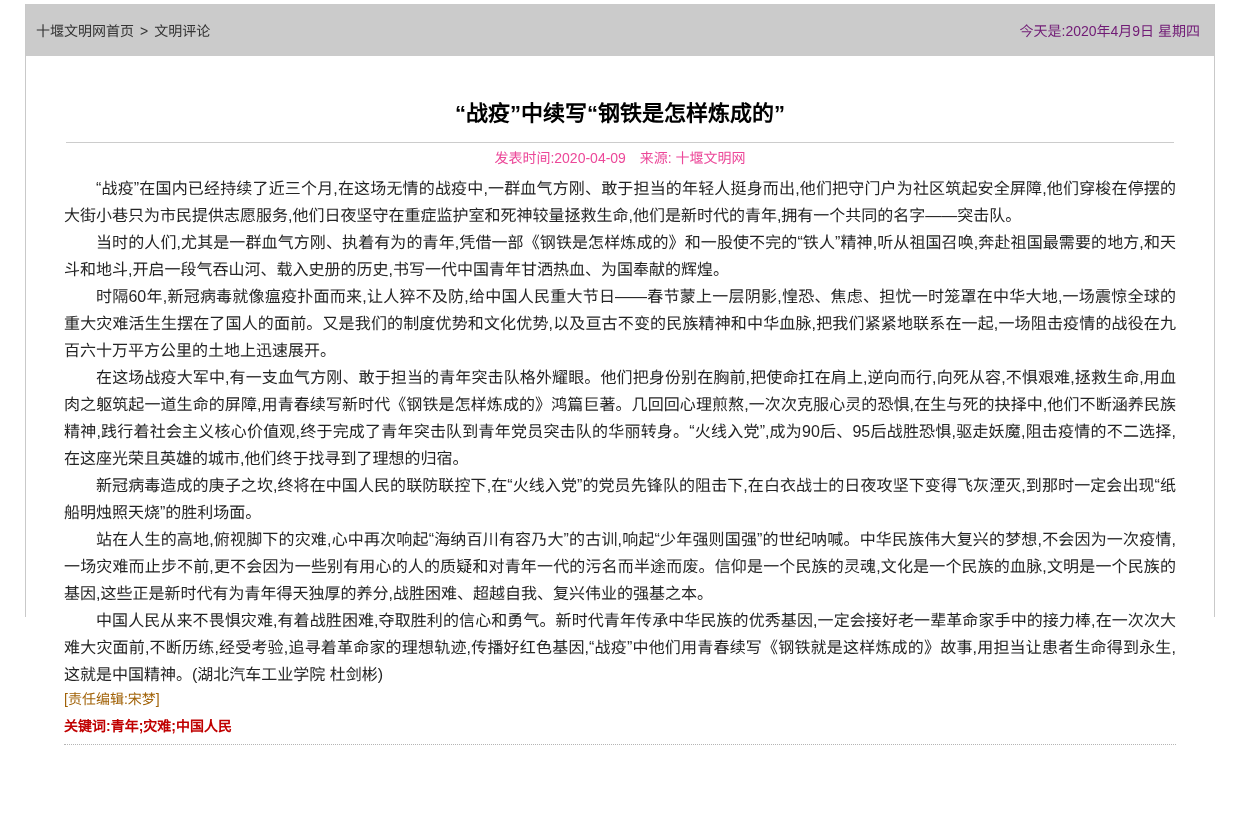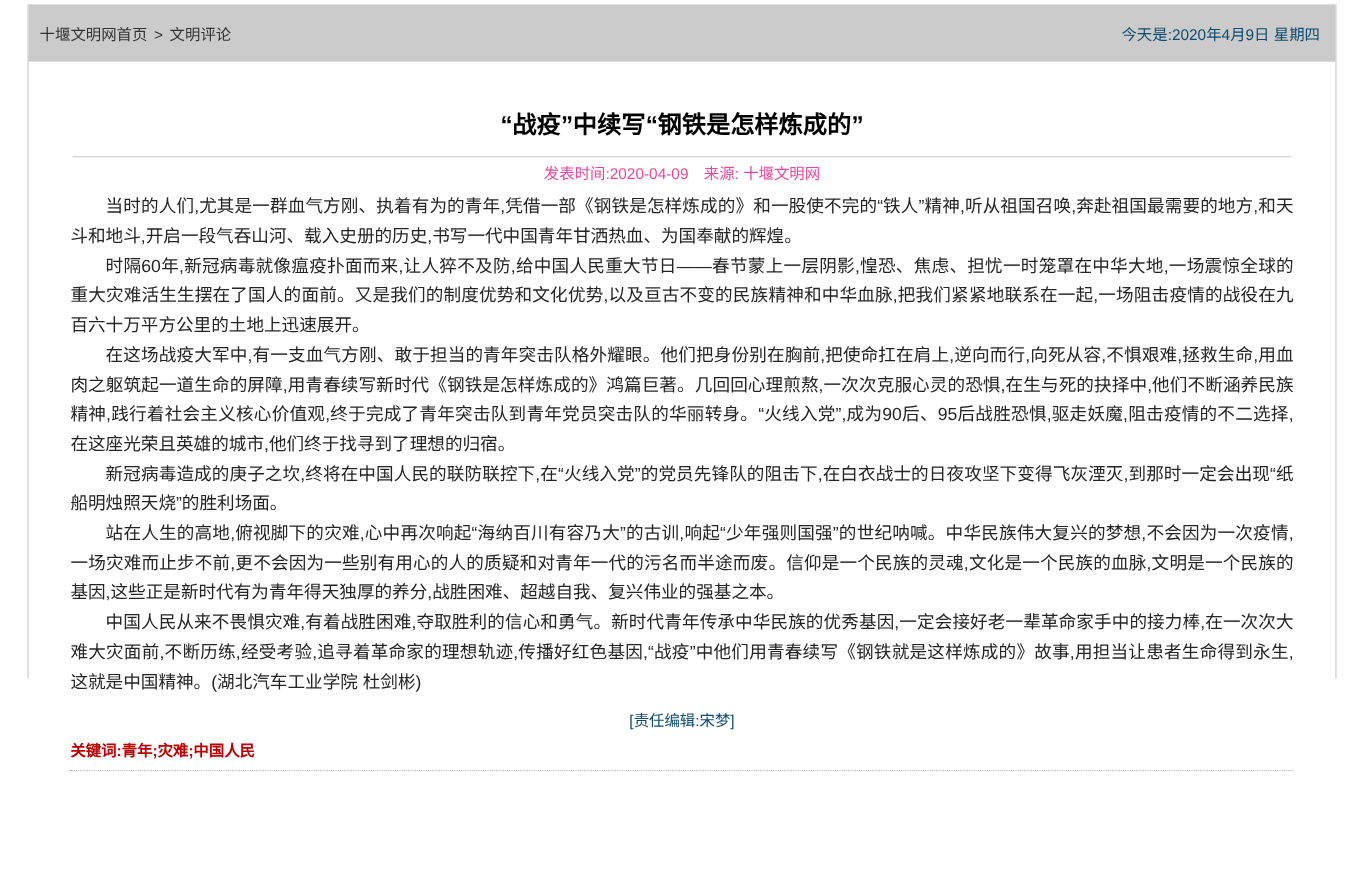--- a/index.html
+++ b/index.html
@@ -20,21 +20,21 @@
   .topbar {
     height: 52px;
     background: #cbcbcb;
     display: flex; justify-content: space-between; align-items: center;
     padding: 0 14px 0 10px;
     font-size: 14px;
   }
   .breadcrumb { color: #333; }
   .breadcrumb a { color: #333; text-decoration: none; cursor: pointer; }
   .breadcrumb .sep { margin: 0 6px; color: #333; }
-  .today { color: #0c4a6e; }
+  .today { color: #701a75; }
   .content { padding: 0 38px; }
   .title {
     margin-top: 44px;
     font-size: 22px; line-height: 28px;
     font-weight: bold; text-align: center; color: #000;
   }
   .title-sep {
     border-bottom: 1px solid #cccccc;
     margin: 14px 2px 0 2px;
   }
@@ -45,24 +45,24 @@
   }
   .meta .src-label { margin-left: 10px; }
   .article-body {
     margin-top: 7px;
     font-size: 16px; line-height: 27px;
     text-align: justify;
     color: #242424;
   }
   .article-body p { text-indent: 2em; margin: 0; }
   .editor {
-    margin-top: 12px;
-    text-align: center;
+    margin-top: 2px;
+    text-align: left;
     font-size: 14px; line-height: 18px;
-    color: #0c4a6e;
+    color: #a16207;
   }
   .keywords {
     margin-top: 9px;
     font-size: 14px; line-height: 18px;
     font-weight: bold;
     color: #c00000;
   }
   .dotted-divider {
     margin-top: 9px;
     border-top: 1px dotted #b5b5b5;
@@ -85,20 +85,21 @@
     <h1 class="title">“战疫”中续写“钢铁是怎样炼成的”</h1>
 
     <div class="title-sep"></div>
 
     <div class="meta">
       <span>发表时间:</span><span>2020-04-09</span>
       <span class="src-label">来源: </span><span>十堰文明网</span>
     </div>
 
     <div class="article-body">
+      <p>“战疫”在国内已经持续了近三个月,在这场无情的战疫中,一群血气方刚、敢于担当的年轻人挺身而出,他们把守门户为社区筑起安全屏障,他们穿梭在停摆的大街小巷只为市民提供志愿服务,他们日夜坚守在重症监护室和死神较量拯救生命,他们是新时代的青年,拥有一个共同的名字——突击队。</p>
       <p>当时的人们,尤其是一群血气方刚、执着有为的青年,凭借一部《钢铁是怎样炼成的》和一股使不完的“铁人”精神,听从祖国召唤,奔赴祖国最需要的地方,和天斗和地斗,开启一段气吞山河、载入史册的历史,书写一代中国青年甘洒热血、为国奉献的辉煌。</p>
       <p>时隔60年,新冠病毒就像瘟疫扑面而来,让人猝不及防,给中国人民重大节日——春节蒙上一层阴影,惶恐、焦虑、担忧一时笼罩在中华大地,一场震惊全球的重大灾难活生生摆在了国人的面前。又是我们的制度优势和文化优势,以及亘古不变的民族精神和中华血脉,把我们紧紧地联系在一起,一场阻击疫情的战役在九百六十万平方公里的土地上迅速展开。</p>
       <p>在这场战疫大军中,有一支血气方刚、敢于担当的青年突击队格外耀眼。他们把身份别在胸前,把使命扛在肩上,逆向而行,向死从容,不惧艰难,拯救生命,用血肉之躯筑起一道生命的屏障,用青春续写新时代《钢铁是怎样炼成的》鸿篇巨著。几回回心理煎熬,一次次克服心灵的恐惧,在生与死的抉择中,他们不断涵养民族精神,践行着社会主义核心价值观,终于完成了青年突击队到青年党员突击队的华丽转身。“火线入党”,成为90后、95后战胜恐惧,驱走妖魔,阻击疫情的不二选择,在这座光荣且英雄的城市,他们终于找寻到了理想的归宿。</p>
       <p>新冠病毒造成的庚子之坎,终将在中国人民的联防联控下,在“火线入党”的党员先锋队的阻击下,在白衣战士的日夜攻坚下变得飞灰湮灭,到那时一定会出现“纸船明烛照天烧”的胜利场面。</p>
       <p>站在人生的高地,俯视脚下的灾难,心中再次响起“海纳百川有容乃大”的古训,响起“少年强则国强”的世纪呐喊。中华民族伟大复兴的梦想,不会因为一次疫情,一场灾难而止步不前,更不会因为一些别有用心的人的质疑和对青年一代的污名而半途而废。信仰是一个民族的灵魂,文化是一个民族的血脉,文明是一个民族的基因,这些正是新时代有为青年得天独厚的养分,战胜困难、超越自我、复兴伟业的强基之本。</p>
       <p>中国人民从来不畏惧灾难,有着战胜困难,夺取胜利的信心和勇气。新时代青年传承中华民族的优秀基因,一定会接好老一辈革命家手中的接力棒,在一次次大难大灾面前,不断历练,经受考验,追寻着革命家的理想轨迹,传播好红色基因,“战疫”中他们用青春续写《钢铁就是这样炼成的》故事,用担当让患者生命得到永生,这就是中国精神。(湖北汽车工业学院 杜剑彬)</p>
     </div>
 
     <div class="editor">[责任编辑:宋梦]</div>
 

